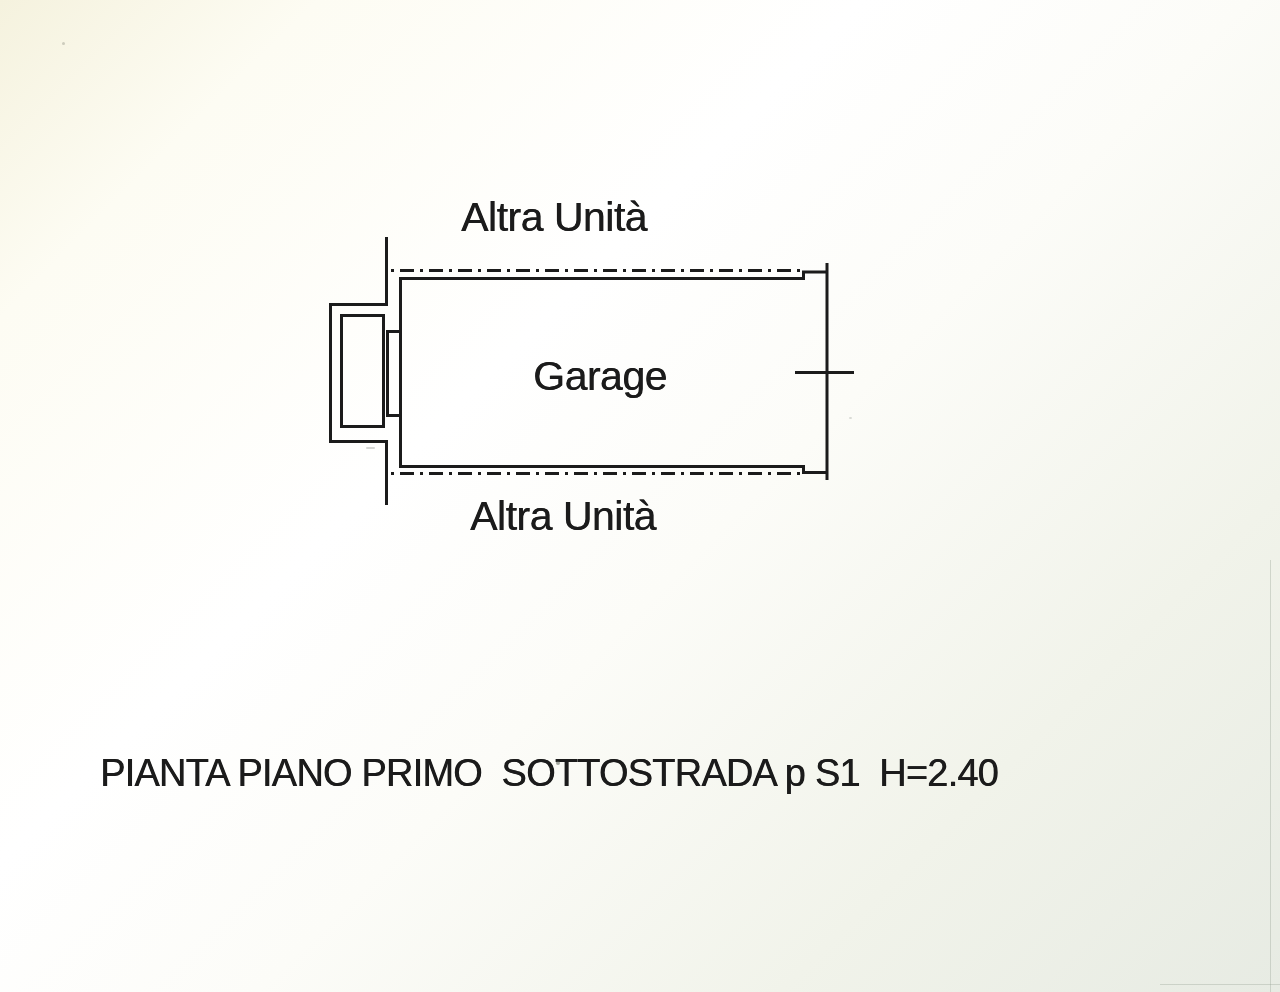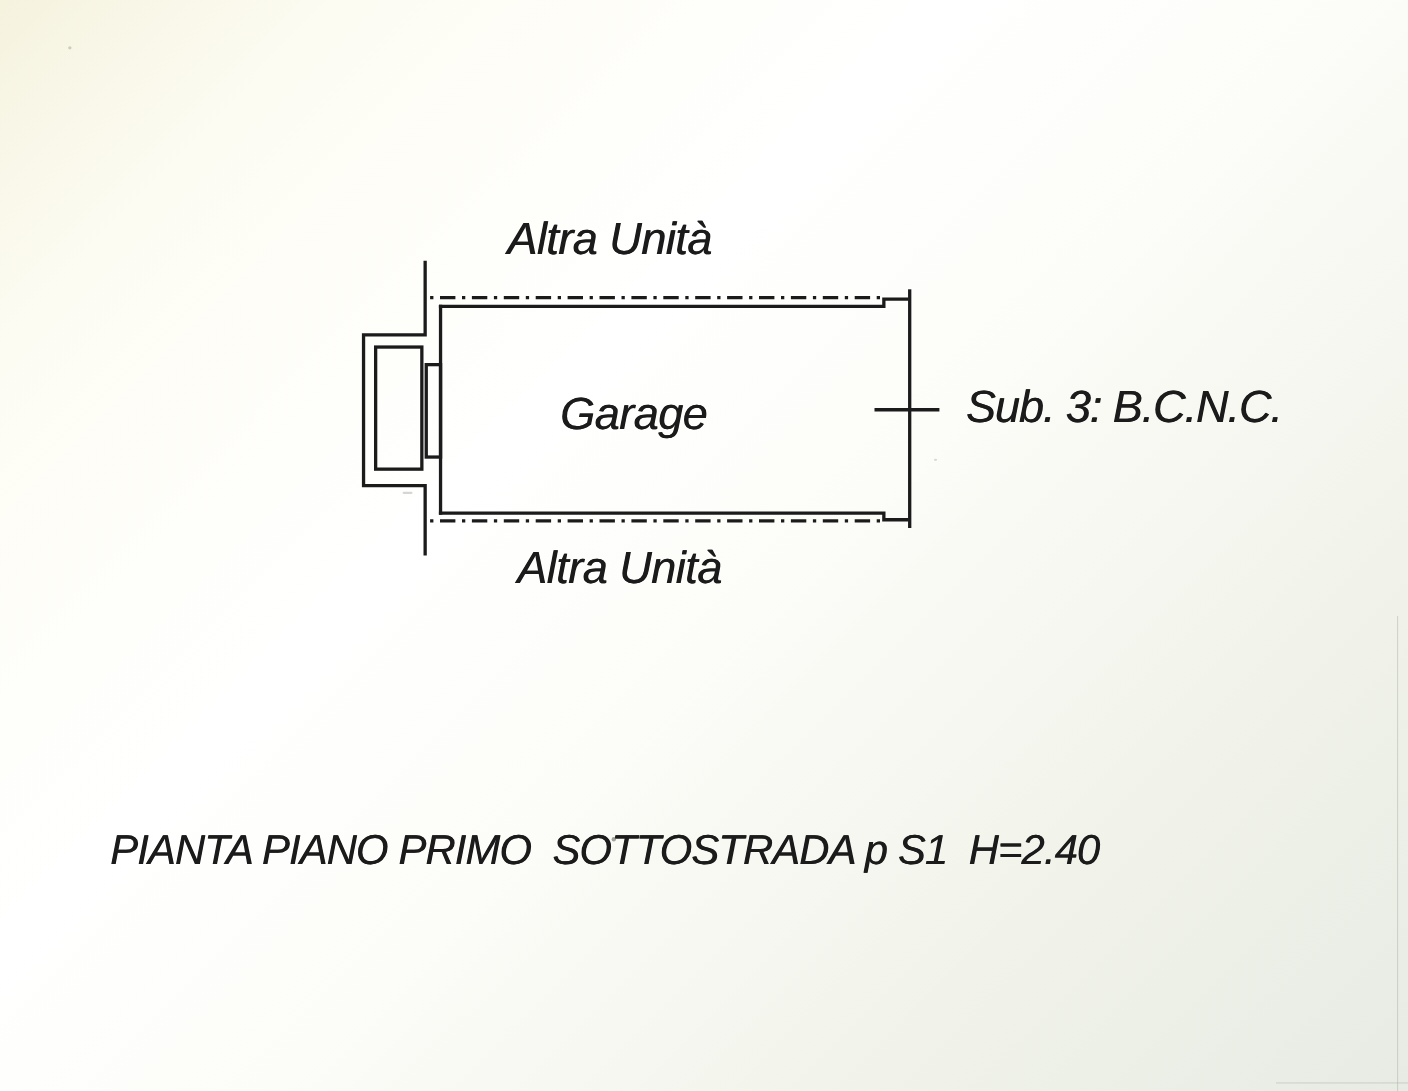--- a/index.html
+++ b/index.html
@@ -33,21 +33,20 @@
     stroke-linecap: butt;
     stroke-linejoin: miter;
   }
 
   .lbl {
     position: absolute;
     line-height: 1;
     white-space: pre;
     letter-spacing: -0.5px;
     text-shadow: 0.5px 0 0 currentColor; 
-    font-style: italic;
   }
   .lbl-plan { font-size: 41px; }
   .lbl-sub  { font-size: 41px; letter-spacing: -1px; }
   .lbl-caption { font-size: 38px; letter-spacing: -0.8px; margin-top: 40px; }
 
   .speck {
     position: absolute;
     background: rgba(90, 95, 85, 0.55);
     border-radius: 50%;
   }
@@ -79,23 +78,22 @@
 
     <rect class="stroke" x="341.5" y="315.5" width="42" height="111"></rect>
 
     <rect class="stroke" x="387.5" y="331.5" width="13" height="84" stroke-width="2.5"></rect>
 
     <path class="stroke" d="M795 372.5 H854"></path>
   </svg>
 
   <div class="lbl lbl-plan" style="left:461px; top:197px;">Altra Unità</div>
 
-  <div class="lbl lbl-plan" style="left:509px; top:356px;">Garage</div>
+  <div class="lbl lbl-plan" style="left:533px; top:356px;">Garage</div>
 
-  <div class="lbl lbl-sub" style="left:878px; top:350px;">Sub. 3: B.C.N.C.</div>
 
   <div class="lbl lbl-plan" style="left:470px; top:496px;">Altra Unità</div>
 
   <div class="lbl lbl-caption" style="left:100px; top:714px;">PIANTA PIANO PRIMO  SOTTOSTRADA p S1  H=2.40</div>
 
   <div class="speck" style="left:556px; top:761px; width:4px; height:4px;"></div>
   <div class="speck" style="left:366px; top:447px; width:9px; height:2px; opacity:.45; border-radius:2px;"></div>
   <div class="speck" style="left:62px; top:42px; width:3px; height:3px; opacity:.5;"></div>
   <div class="speck" style="left:849px; top:417px; width:3px; height:2px; opacity:.4;"></div>
   <div class="scan-edge" style="left:1270px; top:560px; width:1px; height:432px;"></div>

